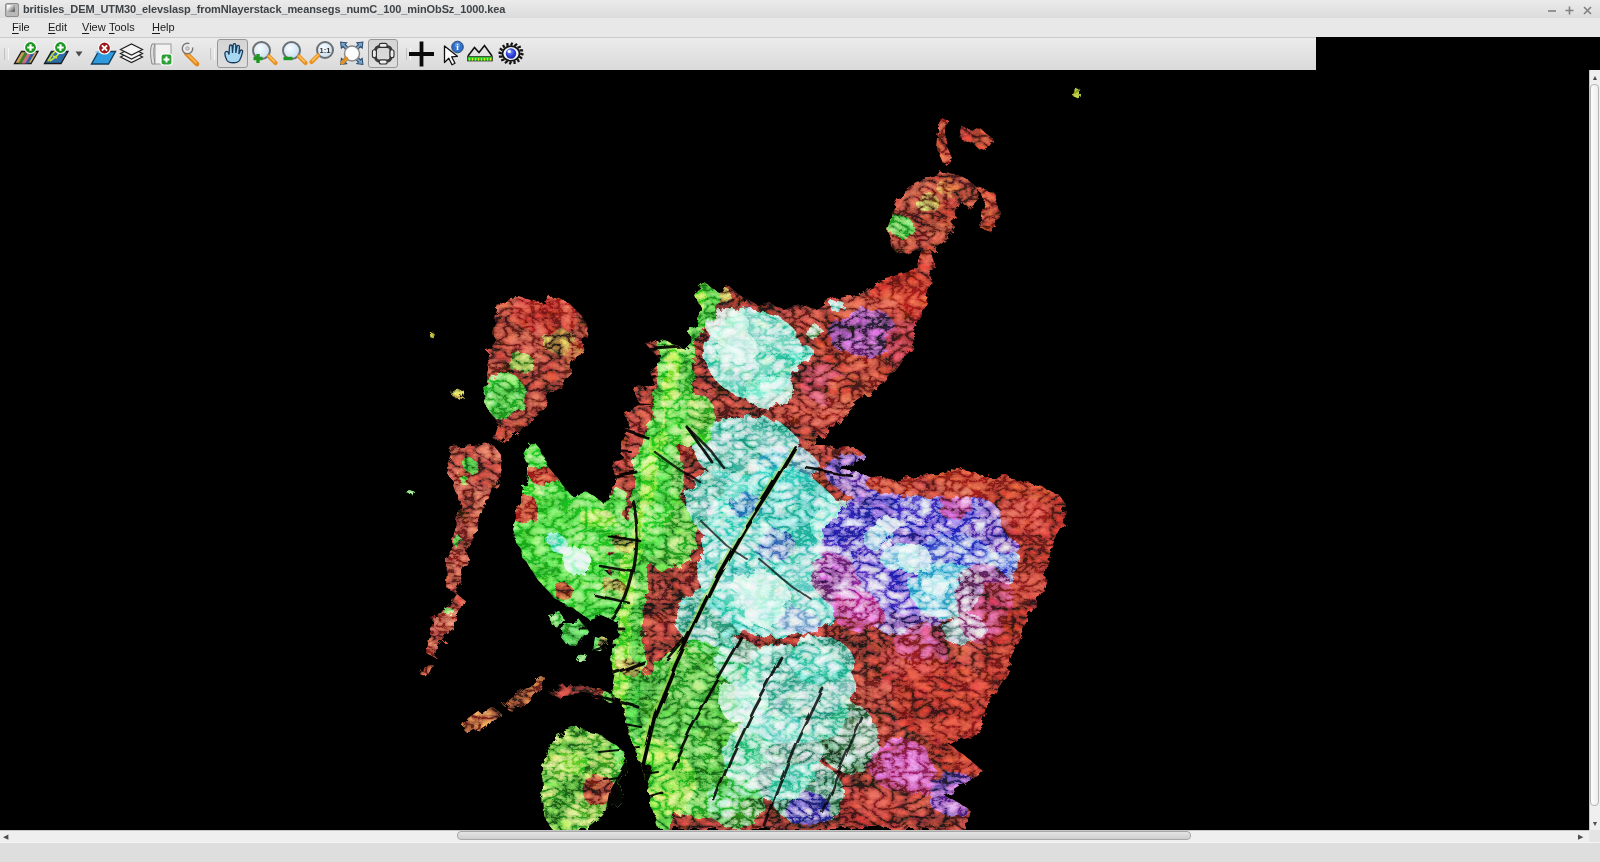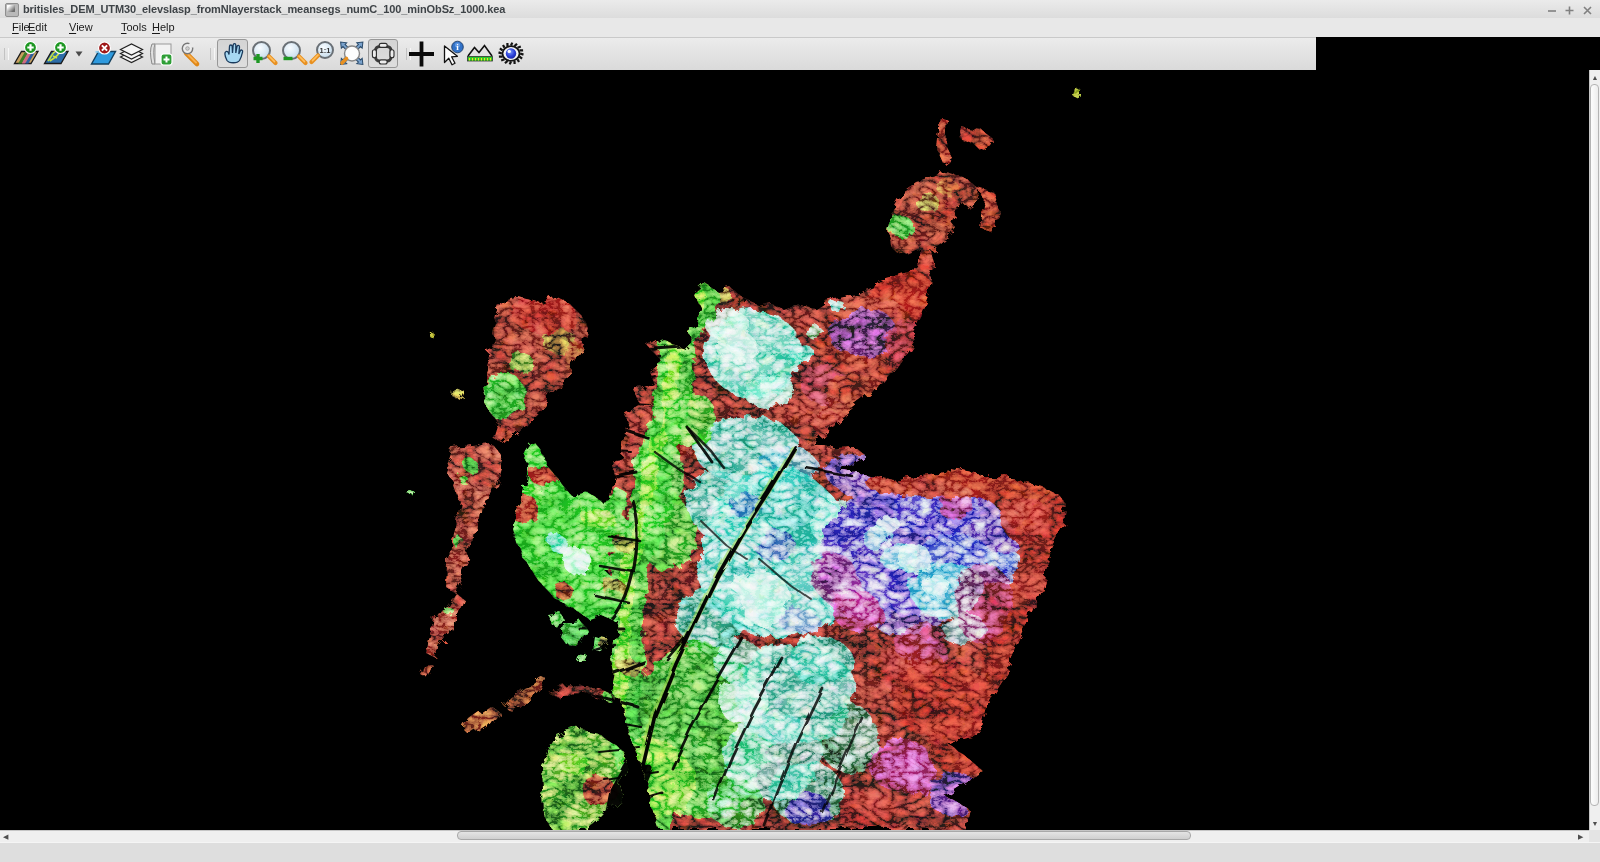--- a/index.html
+++ b/index.html
@@ -30,23 +30,23 @@
   <div id="titleicon"></div>
   <div id="titletext">britisles_DEM_UTM30_elevslasp_fromNlayerstack_meansegs_numC_100_minObSz_1000.kea</div>
   <svg id="winbtns" width="52" height="18">
     <path d="M4,11 h8" stroke="#808080" stroke-width="1.6" fill="none"></path>
     <path d="M25.5,6.5 v8 M21.5,10.5 h8" stroke="#808080" stroke-width="1.6" fill="none"></path>
     <path d="M40,7 l7,7 M47,7 l-7,7" stroke="#808080" stroke-width="1.6" fill="none"></path>
   </svg>
 </div>
 <div id="menubar">
   <div class="menuitem" style="left:12px"><u>F</u>ile</div>
-  <div class="menuitem" style="left:28px"><u>E</u>dit</div>
-  <div class="menuitem" style="left:69px"><u>V</u>iew</div>
-  <div class="menuitem" style="left:121px"><u>T</u>ools</div>
+  <div class="menuitem" style="left:48px"><u>E</u>dit</div>
+  <div class="menuitem" style="left:82px"><u>V</u>iew</div>
+  <div class="menuitem" style="left:109px"><u>T</u>ools</div>
   <div class="menuitem" style="left:152px"><u>H</u>elp</div>
 </div>
 <div id="toolbar">
   <div class="grip" style="left:4px"></div>
   <div class="grip" style="left:210px"></div>
   <div class="grip" style="left:406px"></div>
   <div class="tbtn" style="left:217px;width:31px;top:2px;height:29px"></div>
   <div class="tbtn" style="left:368px;width:30px;top:2px;height:29px"></div>
   <svg id="tbicons" width="540" height="33" style="position:absolute;left:0;top:0">
       <defs>

